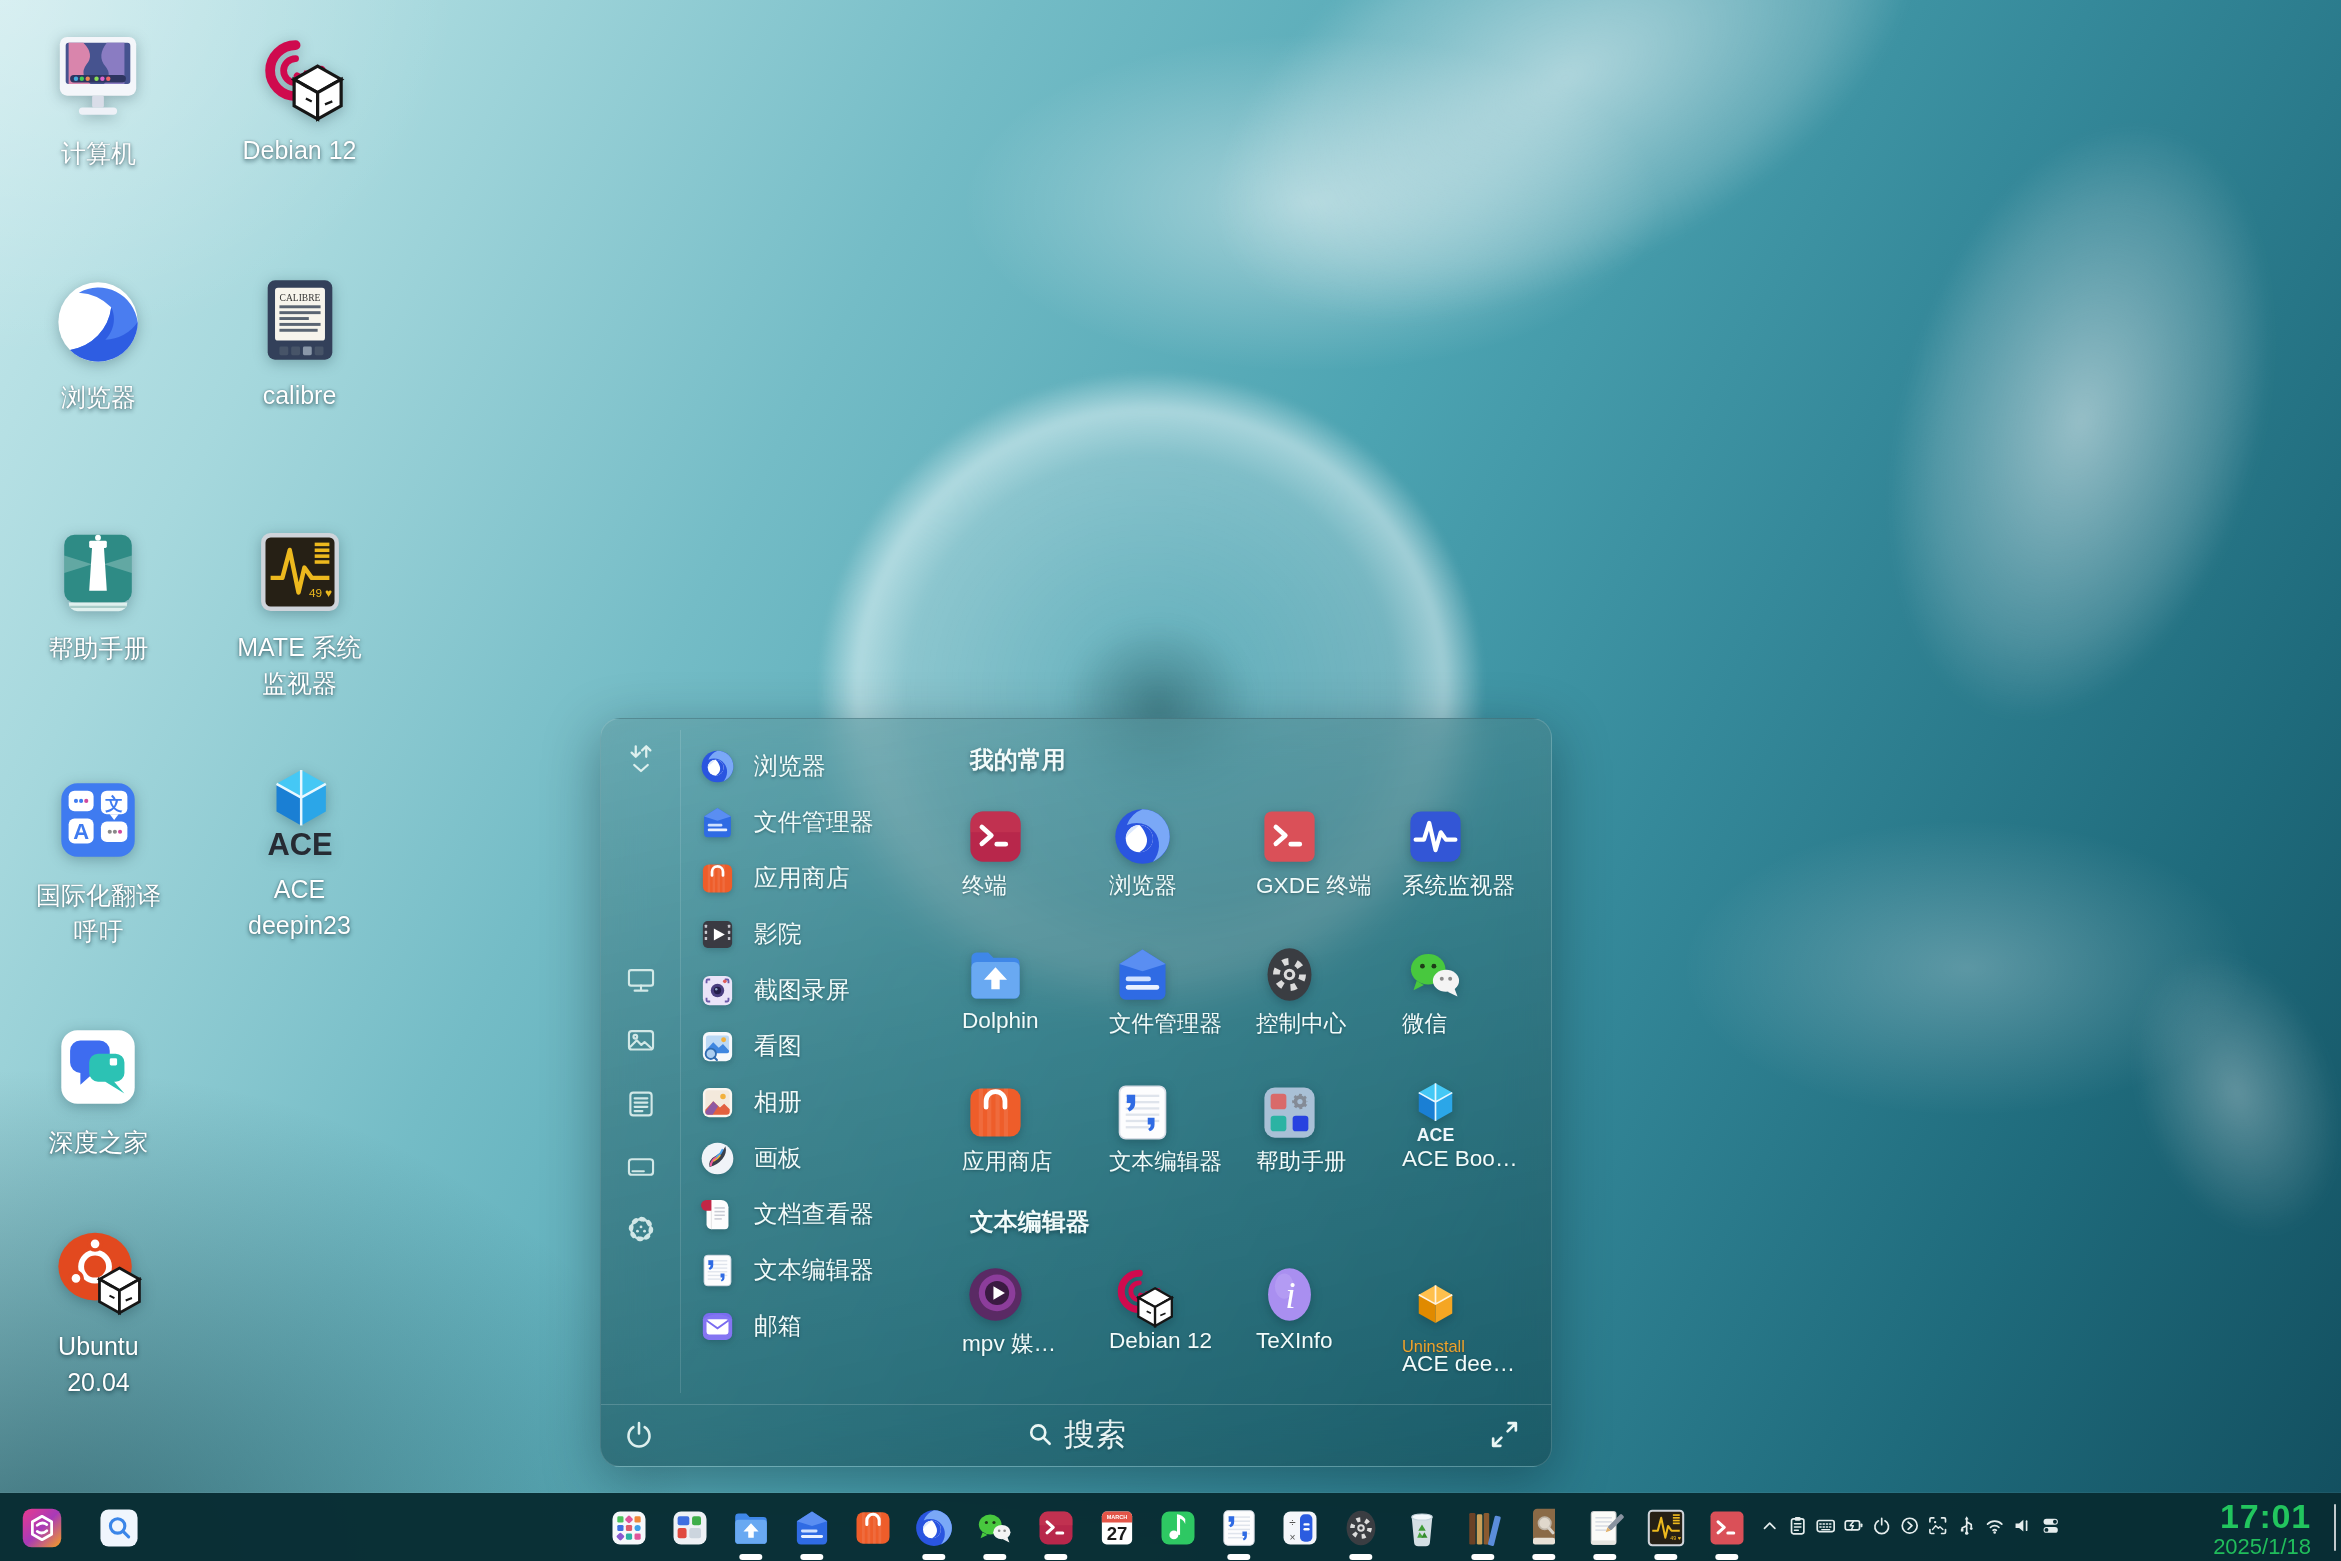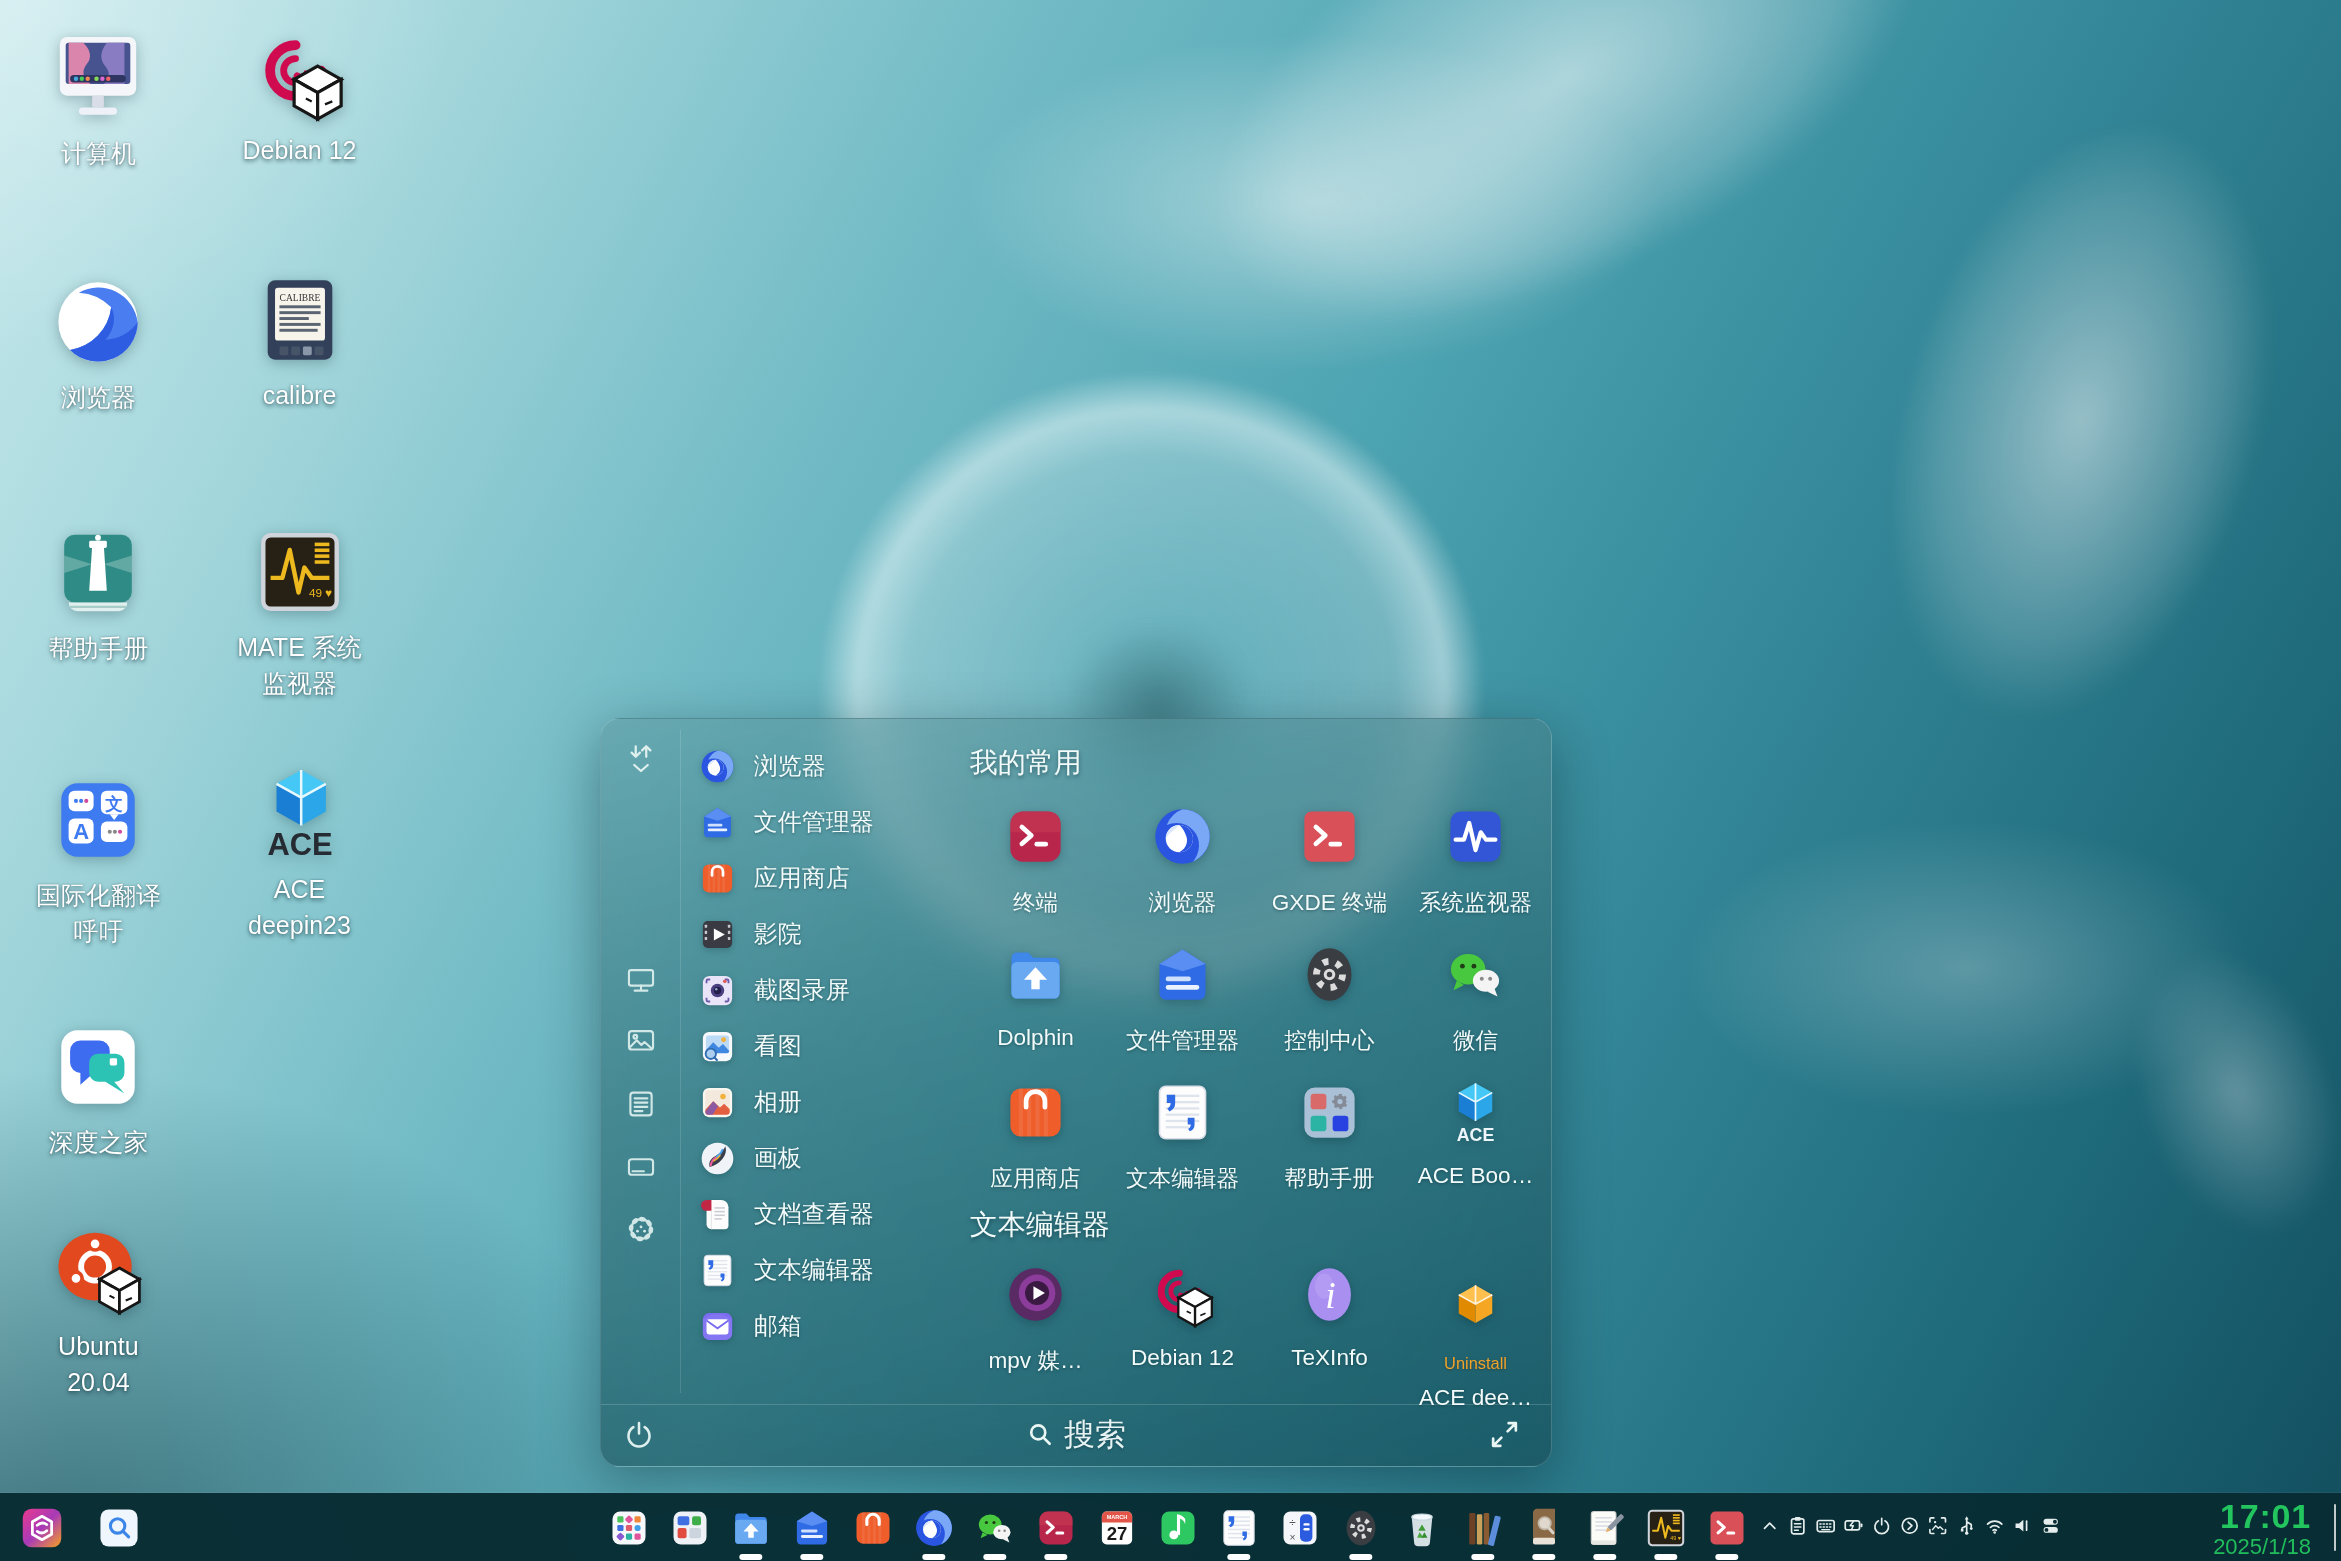--- a/index.html
+++ b/index.html
@@ -42,23 +42,23 @@
   .vdiv{position:absolute;left:79px;top:11px;height:663px;width:0.8px;background:rgba(255,255,255,.13);}
   .hdiv{position:absolute;left:0;right:0;top:685px;height:0.8px;background:rgba(255,255,255,.17);}
   .rail{position:absolute;left:0;top:0;width:79px;height:685px;}
   .sorticon{position:absolute;left:22px;top:19px;width:36px;height:42px;}
   .cat{position:absolute;left:22.6px;width:34px;height:34px;opacity:.92;}
   .applist{position:absolute;left:92px;top:19px;width:270px;height:666px;overflow:hidden;}
   .lrow{height:56px;display:flex;align-items:center;gap:17px;padding-left:4.7px;}
   .lrow .icon{width:39px;height:39px;flex:none;filter:drop-shadow(0 2.3px 3.9px rgba(0,30,40,.25));}
   .lrow .lb{font-size:24px;white-space:nowrap;text-shadow:0 0.8px 3.1px rgba(0,30,40,.45);}
   .gridarea{position:absolute;left:361px;top:0;width:590px;height:685px;}
-  .sec-h{position:absolute;left:7.8px;font-size:28px;font-weight:400;text-shadow:0 1.6px 4.7px rgba(0,30,40,.5);}
+  .sec-h{position:absolute;left:7.8px;font-size:24px;font-weight:700;text-shadow:0 1.6px 4.7px rgba(0,30,40,.5);}
   #h-fav{top:25px;} #h-recent{top:487px;}
-  .gitem{position:absolute;width:147px;display:flex;flex-direction:column;align-items:center;gap:17px;}
+  .gitem{position:absolute;width:147px;display:flex;flex-direction:column;align-items:flex-start;gap:0;}
   .gitem .icon{width:67px;height:67px;filter:drop-shadow(0 3.1px 5.5px rgba(0,30,40,.28));}
   .gitem .lb{font-size:22.6px;max-width:144px;overflow:hidden;text-overflow:ellipsis;white-space:nowrap;
     text-shadow:0 0.8px 3.1px rgba(0,30,40,.45);}
   .ubadge{font-size:16.4px;color:#efa32b;margin:-9.4px 0 -4.7px 0;text-shadow:0 0.8px 2.3px rgba(60,30,0,.4);}
   .pwr{position:absolute;left:19.5px;top:698px;width:36px;height:36px;cursor:pointer;}
   .search-group{position:absolute;left:0;right:0;top:685px;height:62px;display:flex;align-items:center;justify-content:center;gap:10px;}
   .search-group .mag{width:28px;height:28px;}
   .search-group .slb{font-size:31px;opacity:.95;text-shadow:0 0.8px 3.1px rgba(0,30,40,.45);}
   .expand{position:absolute;right:30px;top:699px;width:33px;height:33px;cursor:pointer;}
   

